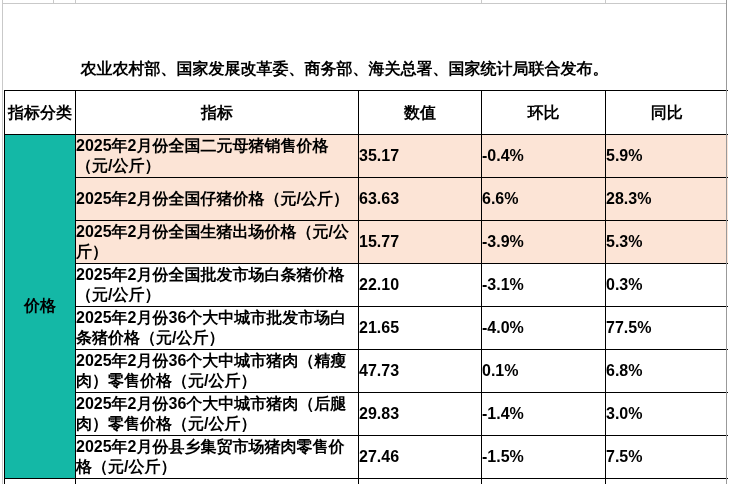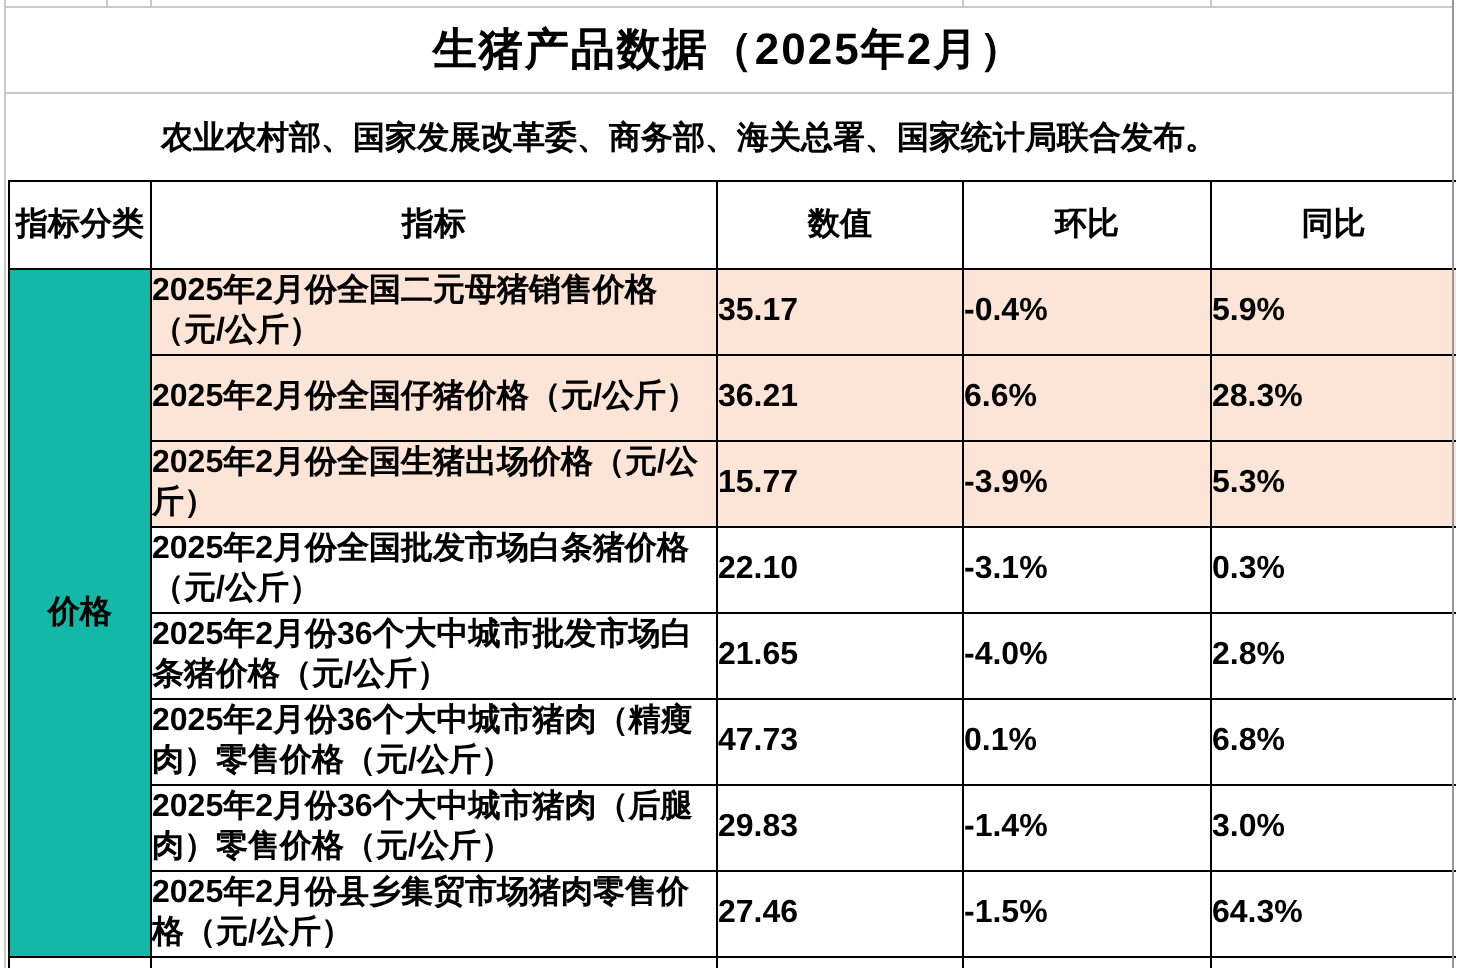--- a/index.html
+++ b/index.html
@@ -50,21 +50,20 @@
 
 <div id="screen">
 
   <div class="grid-h" style="left:2px; top:3px; width:725px;"></div>
   <div class="grid-v" style="left:2px; top:0; height:484px;"></div>
   <div class="grid-v" style="left:53px; top:0; height:3px;"></div>
   <div class="grid-v" style="left:75px; top:0; height:3px;"></div>
   <div class="grid-v" style="left:481px; top:0; height:3px;"></div>
   <div class="grid-v" style="left:605px; top:0; height:3px;"></div>
 
-  <div class="title-row">生猪产品数据（2025年2月）</div>
   <div class="subtitle-row">农业农村部、国家发展改革委、商务部、海关总署、国家统计局联合发布。</div>
 
   <table class="main">
     <colgroup>
       <col style="width:71px">
         <col style="width:283px">
         <col style="width:123px">
         <col style="width:124px">
         <col style="width:122px">
     </colgroup>
@@ -78,59 +77,59 @@
     </tr>
     <tr class="data hl">
       <td class="cat" rowspan="8">价格</td>
       <td class="ind">2025年2月份全国二元母猪销售价格（元/公斤）</td>
       <td class="num">35.17</td>
       <td class="num">-0.4%</td>
       <td class="num">5.9%</td>
     </tr>
     <tr class="data hl">
       <td class="ind">2025年2月份全国仔猪价格（元/公斤）</td>
-      <td class="num">36.21</td>
+      <td class="num">63.63</td>
       <td class="num">6.6%</td>
       <td class="num">28.3%</td>
     </tr>
     <tr class="data hl">
       <td class="ind">2025年2月份全国生猪出场价格（元/公斤）</td>
       <td class="num">15.77</td>
       <td class="num">-3.9%</td>
       <td class="num">5.3%</td>
     </tr>
     <tr class="data">
       <td class="ind">2025年2月份全国批发市场白条猪价格（元/公斤）</td>
       <td class="num">22.10</td>
       <td class="num">-3.1%</td>
       <td class="num">0.3%</td>
     </tr>
     <tr class="data">
       <td class="ind">2025年2月份36个大中城市批发市场白条猪价格（元/公斤）</td>
       <td class="num">21.65</td>
       <td class="num">-4.0%</td>
-      <td class="num">2.8%</td>
+      <td class="num">77.5%</td>
     </tr>
     <tr class="data">
       <td class="ind">2025年2月份36个大中城市猪肉（精瘦肉）零售价格（元/公斤）</td>
       <td class="num">47.73</td>
       <td class="num">0.1%</td>
       <td class="num">6.8%</td>
     </tr>
     <tr class="data">
       <td class="ind">2025年2月份36个大中城市猪肉（后腿肉）零售价格（元/公斤）</td>
       <td class="num">29.83</td>
       <td class="num">-1.4%</td>
       <td class="num">3.0%</td>
     </tr>
     <tr class="data">
       <td class="ind">2025年2月份县乡集贸市场猪肉零售价格（元/公斤）</td>
       <td class="num">27.46</td>
       <td class="num">-1.5%</td>
-      <td class="num">64.3%</td>
+      <td class="num">7.5%</td>
     </tr>
     <tr class="sliver">
       <td></td>
           <td></td>
           <td></td>
           <td></td>
           <td></td>
     </tr>
   </tbody>
     </table>

